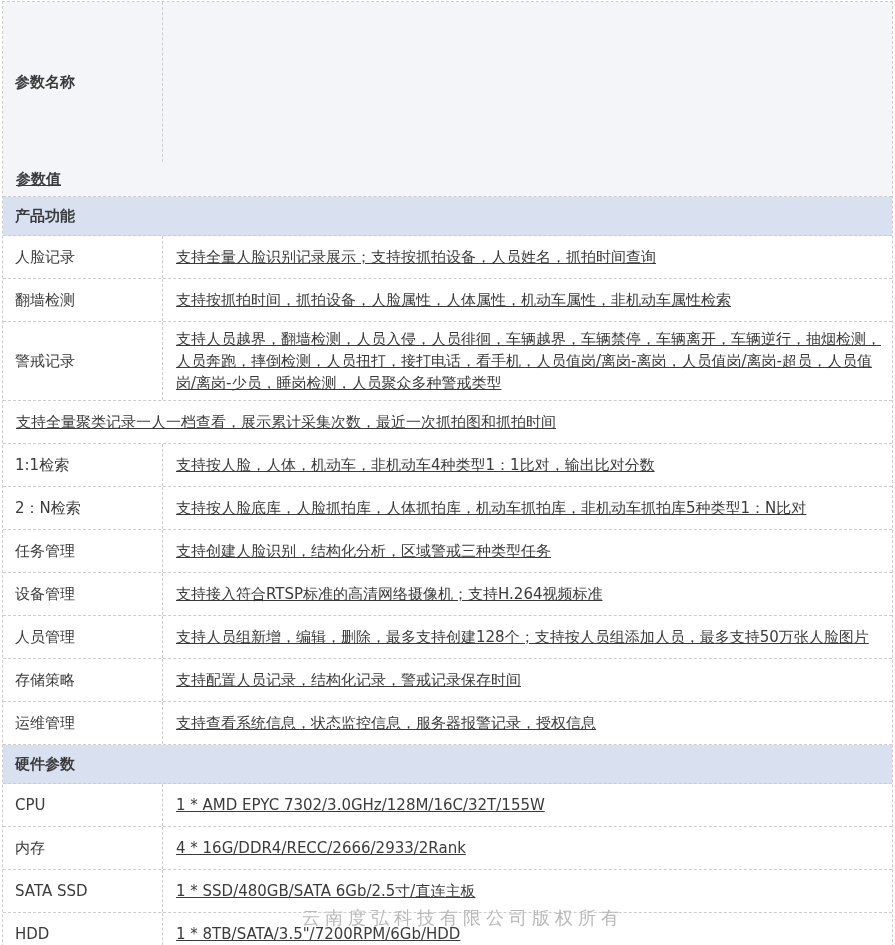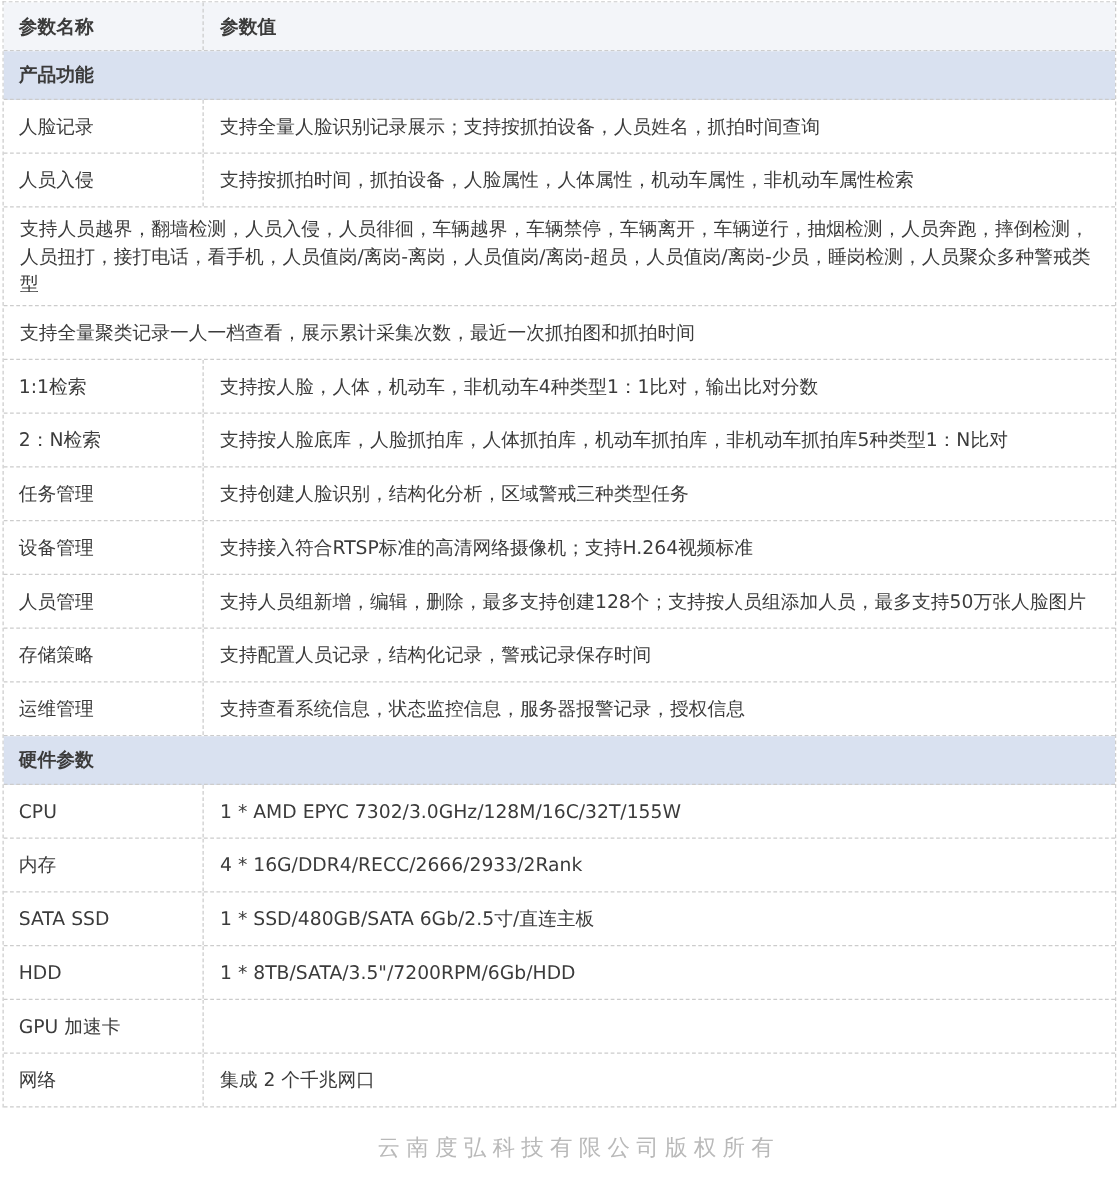--- a/index.html
+++ b/index.html
@@ -29,36 +29,38 @@
   .row{
     display:flex;
     border-bottom:1px dashed var(--border);
     min-height:43px;
     align-items:stretch;
   }
   .header-row{
     background:var(--header-bg);
     font-weight:bold;
     min-height:39px;
+    flex-direction:column;
   }
   .name-cell{
     width:160px;
     flex:0 0 160px;
     border-right:1px dashed var(--border);
     display:flex;
     align-items:center;
     padding:6px 8px 6px 12px;
   }
   .value-cell{
     flex:1;
     display:flex;
     align-items:center;
     padding:6px 10px 6px 13px;
     line-height:22px;
     white-space:pre-line;
+    text-decoration:underline;
   }
   .header-row .value-cell{white-space:normal;}
   .section-row{
     display:flex;
     align-items:center;
     background:var(--section-bg);
     border-bottom:1px dashed var(--border);
     min-height:39px;
     padding:6px 8px 6px 12px;
     font-weight:bold;
@@ -83,24 +85,25 @@
     <div class="name-cell">参数名称</div>
     <div class="value-cell">参数值</div>
   </div>
   <div>
       <div class="section-row">产品功能</div>
       <div class="row">
         <div class="name-cell">人脸记录</div>
         <div class="value-cell">支持全量人脸识别记录展示；支持按抓拍设备，人员姓名，抓拍时间查询</div>
       </div>
       <div class="row">
-        <div class="name-cell">人员入侵</div>
+        <div class="name-cell">翻墙检测</div>
         <div class="value-cell">支持按抓拍时间，抓拍设备，人脸属性，人体属性，机动车属性，非机动车属性检索</div>
       </div>
       <div class="row">
+        <div class="name-cell">警戒记录</div>
         <div class="value-cell">支持人员越界，翻墙检测，人员入侵，人员徘徊，车辆越界，车辆禁停，车辆离开，车辆逆行，抽烟检测，人员奔跑，摔倒检测，人员扭打，接打电话，看手机，人员值岗/离岗-离岗，人员值岗/离岗-超员，人员值岗/离岗-少员，睡岗检测，人员聚众多种警戒类型</div>
       </div>
       <div class="row">
         <div class="value-cell">支持全量聚类记录一人一档查看，展示累计采集次数，最近一次抓拍图和抓拍时间</div>
       </div>
       <div class="row">
         <div class="name-cell">1:1检索</div>
         <div class="value-cell">支持按人脸，人体，机动车，非机动车4种类型1：1比对，输出比对分数</div>
       </div>
       <div class="row">

